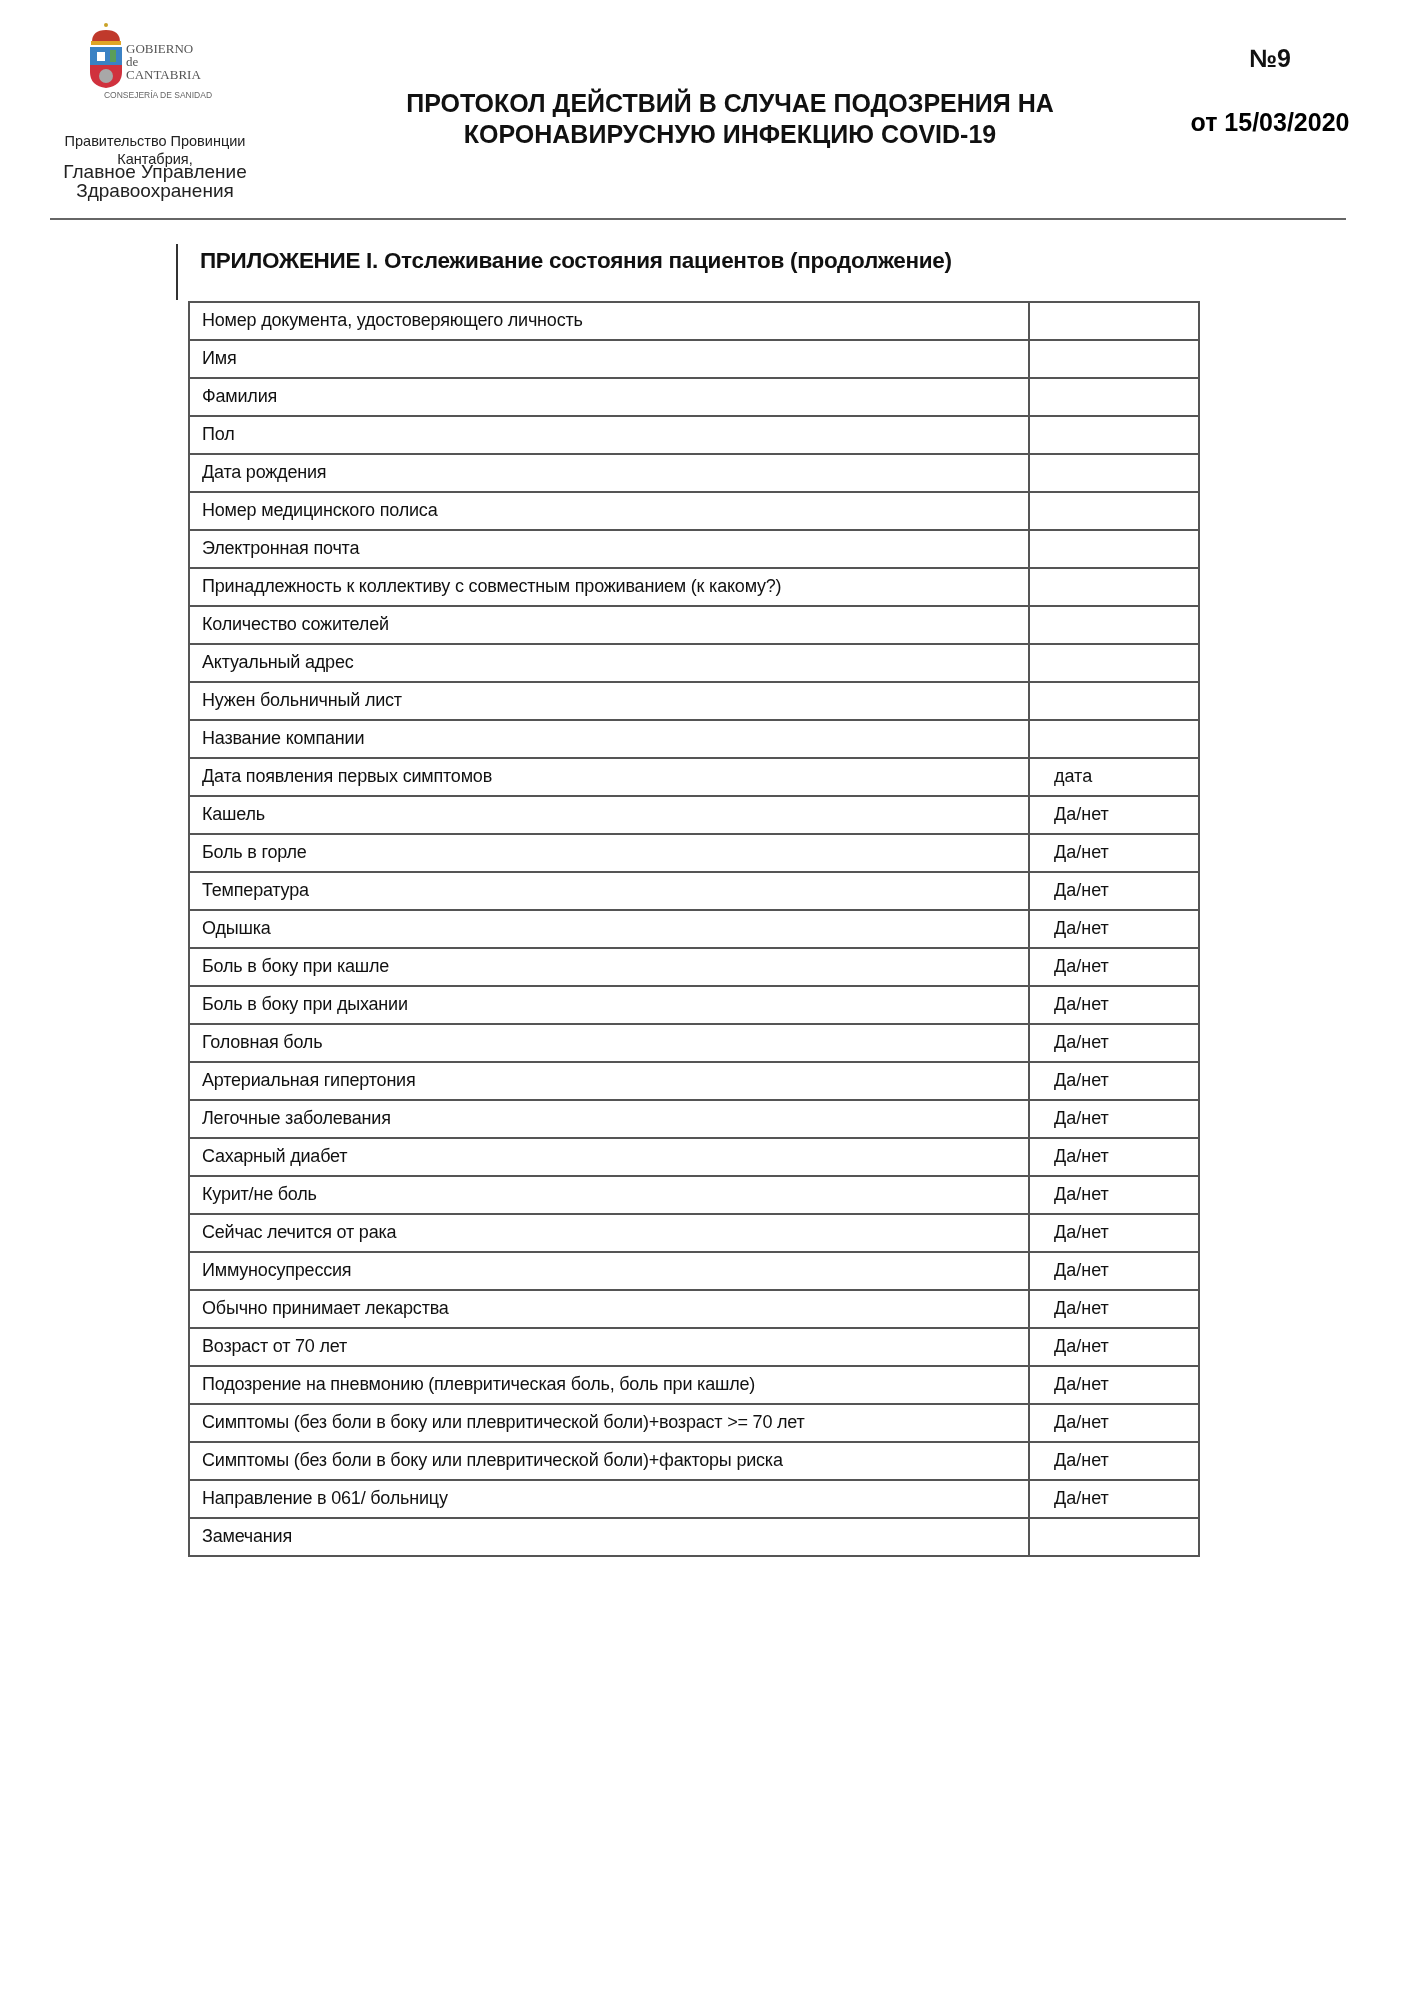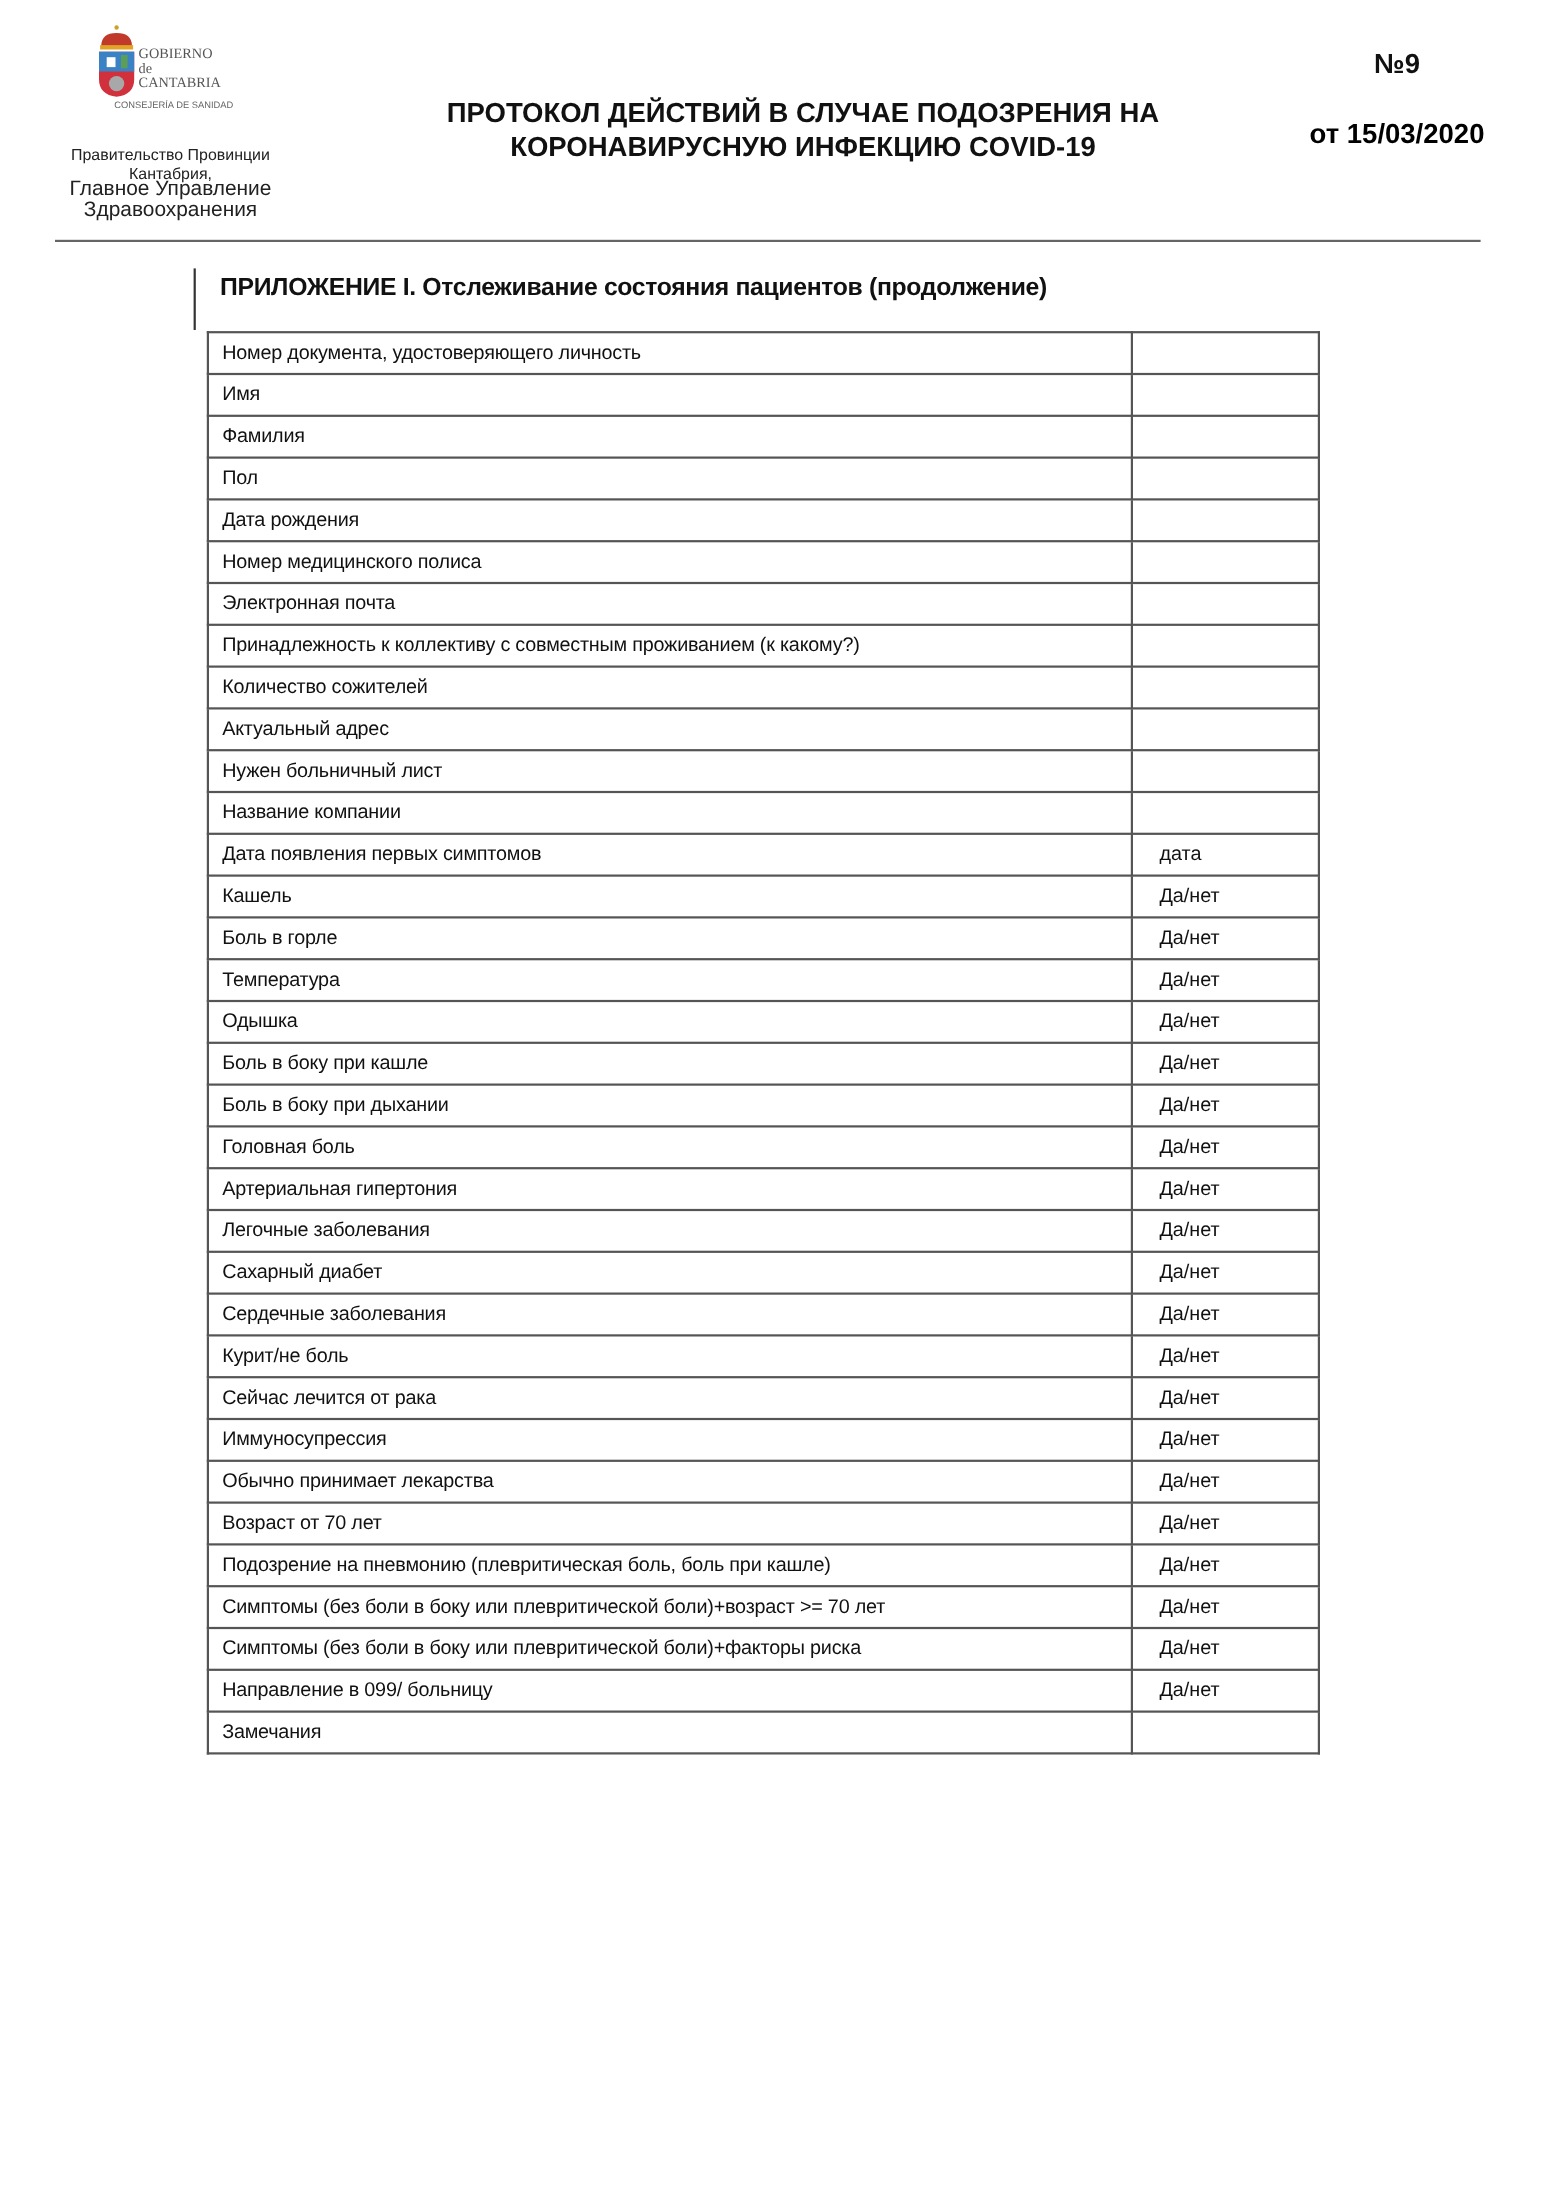--- a/index.html
+++ b/index.html
@@ -194,24 +194,20 @@
       </tr>
       <tr>
         <td class="label">Легочные заболевания</td>
         <td class="value">Да/нет</td>
       </tr>
       <tr>
         <td class="label">Сахарный диабет</td>
         <td class="value">Да/нет</td>
       </tr>
       <tr>
-        <td class="label">Сердечные заболевания</td>
-        <td class="value">Да/нет</td>
-      </tr>
-      <tr>
         <td class="label">Курит/не боль</td>
         <td class="value">Да/нет</td>
       </tr>
       <tr>
         <td class="label">Сейчас лечится от рака</td>
         <td class="value">Да/нет</td>
       </tr>
       <tr>
         <td class="label">Иммуносупрессия</td>
         <td class="value">Да/нет</td>
@@ -230,21 +226,21 @@
       </tr>
       <tr>
         <td class="label">Симптомы (без боли в боку или плевритической боли)+возраст &gt;= 70 лет</td>
         <td class="value">Да/нет</td>
       </tr>
       <tr>
         <td class="label">Симптомы (без боли в боку или плевритической боли)+факторы риска</td>
         <td class="value">Да/нет</td>
       </tr>
       <tr>
-        <td class="label">Направление в 099/ больницу</td>
+        <td class="label">Направление в 061/ больницу</td>
         <td class="value">Да/нет</td>
       </tr>
       <tr>
         <td class="label">Замечания</td>
         <td class="value"></td>
       </tr>
     </tbody>
 </table>
 
 </body></html>

